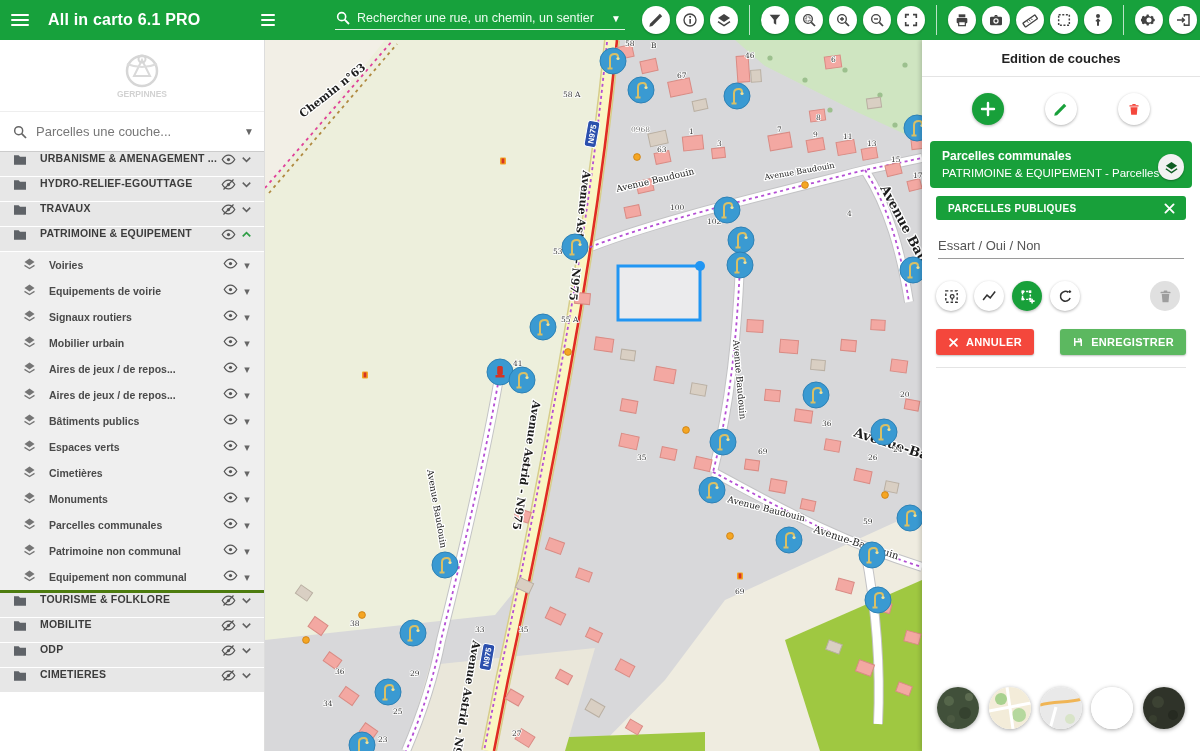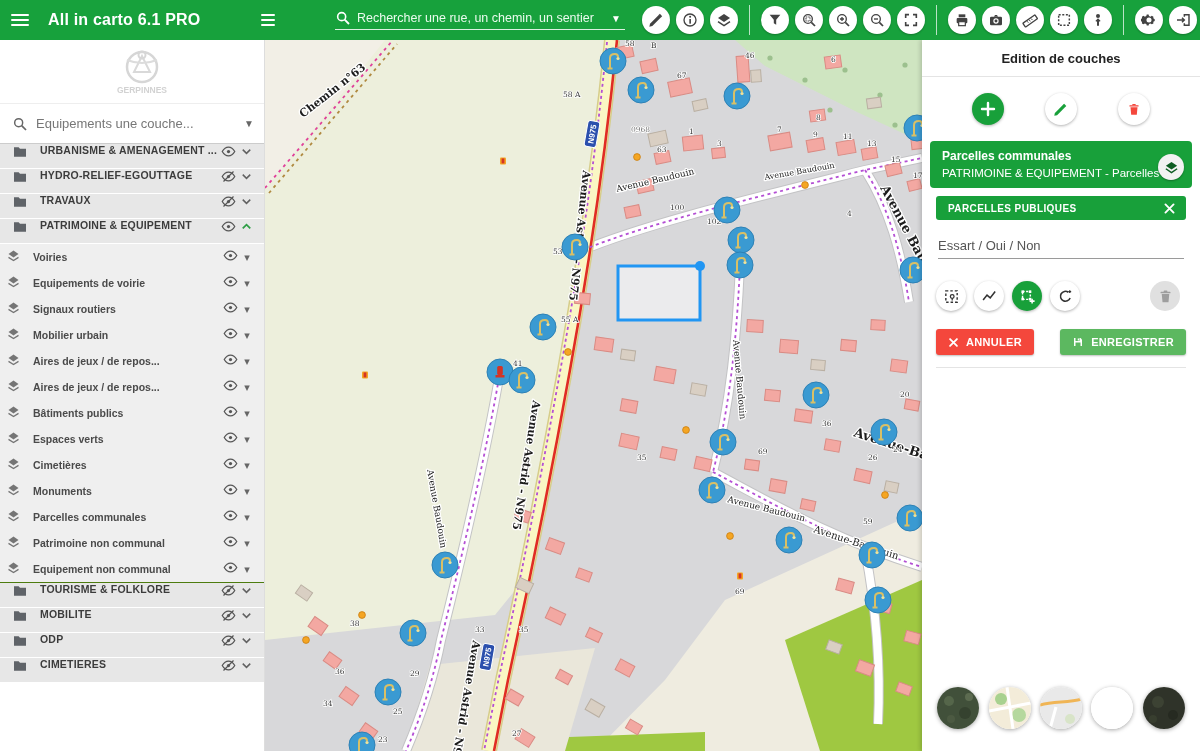--- a/index.html
+++ b/index.html
@@ -15,27 +15,27 @@
   .hdr-search .ph { color:#eafbee; font-size:12.5px; margin-left:6px; flex:1; white-space:nowrap; overflow:hidden; }
   .hdr-search .caret { color:#fff; font-size:10px; margin-right:4px; }
   .hdr-burger2 { margin-left:170px; }
   .tb { display:flex; align-items:center; margin-left:14px; }
   .tb .sep { width:1px; height:30px; background:rgba(255,255,255,.7); margin:0 8px; }
   .tb .tbtn { width:28px; height:28px; border-radius:50%; background:#fff; display:flex; align-items:center; justify-content:center; margin:0 3px; cursor:pointer; box-shadow:0 1px 2px rgba(0,0,0,.25); }
   .tb .tbtn svg { width:16px; height:16px; }
 
   
   .sidebar { position:absolute; left:0; top:40px; width:265px; bottom:0; background:#fff; z-index:20; border-right:1px solid #ddd; overflow:hidden; }
-  .logo-box { height:64px; display:flex; flex-direction:column; align-items:center; justify-content:center; border-bottom:1px solid #eee;padding-left:20px; }
+  .logo-box { height:72px; display:flex; flex-direction:column; align-items:center; justify-content:center; border-bottom:1px solid #eee;padding-left:20px; }
   .layer-search { display:flex; align-items:center; height:40px; padding:0 10px 0 12px; border-bottom:1px solid #ccc; }
   .layer-search .ph { color:#777; font-size:13px; margin-left:8px; flex:1; }
   .layer-search .caret { color:#666; font-size:10px; }
   .grp { display:flex; height:25px; background:#e7e7e7; border-bottom:1px solid #fff; padding:0 8px 0 12px; cursor:pointer; }
   .grp .lbl { font-size:10.5px; font-weight:bold; color:#3c3c3c; margin-left:12px; flex:1; white-space:nowrap; overflow:hidden; letter-spacing:.2px; }
-  .child-wrap { background:#efefef; padding-left:2px; border-bottom:1px solid #4d7c0f; }
+  .child-wrap { background:#efefef; padding-left:18px; border-bottom:3px solid #4d7c0f; }
   .chd { display:flex; align-items:center; height:26px; padding:0 8px 0 4px; cursor:pointer; }
   .chd .lbl { font-size:10.5px; font-weight:bold; color:#4a4a4a; margin-left:12px; flex:1; white-space:nowrap; }
   .caret-sm { color:#666; font-size:11px; width:18px; text-align:center; }
   .icn16 { width:16px; height:16px; flex:none; }
   .icn14 { width:15px; height:15px; flex:none; }
 
   
   .map { position:absolute; left:265px; top:40px; width:657px; height:711px; background:#d8d8da; overflow:hidden; }
   .map svg { display:block; }
 
@@ -202,21 +202,21 @@
       <circle cx="29" cy="9" r="3.5" fill="none" stroke="#d6d6d6" stroke-width="2"></circle>
       <path d="M14 14 Q29 20 44 14" fill="none" stroke="#dcdcdc" stroke-width="2"></path>
       <text x="29" y="47" text-anchor="middle" font-size="8.5" font-weight="bold" fill="#d2d2d2" font-family="Liberation Sans, sans-serif">GERPINNES</text>
     </svg>
   </div>
   <div class="layer-search">
     <svg class="icn16" viewBox="0 0 24 24">
         <circle cx="10" cy="10" r="6" fill="none" stroke="#666" stroke-width="2.2"></circle>
         <line x1="14.5" y1="14.5" x2="21" y2="21" stroke="#666" stroke-width="2.6"></line>
       </svg>
-    <span class="ph">Equipements une couche...</span>
+    <span class="ph">Parcelles une couche...</span>
     <span class="caret">▼</span>
   </div>
   <div id="layer-tree">
       <div class="grp">
         <span><svg class="icn16" viewBox="0 0 24 24">
             <path d="M3 5h7l2 2h9v12H3Z" fill="#5f6368"></path>
           </svg></span>
         <span class="lbl">URBANISME &amp; AMENAGEMENT ...</span>
         <span><svg class="icn14" viewBox="0 0 24 24">
             <path d="M12 5C6 5 2 12 2 12s4 7 10 7 10-7 10-7-4-7-10-7Z" fill="none" stroke="#555" stroke-width="2"></path>

